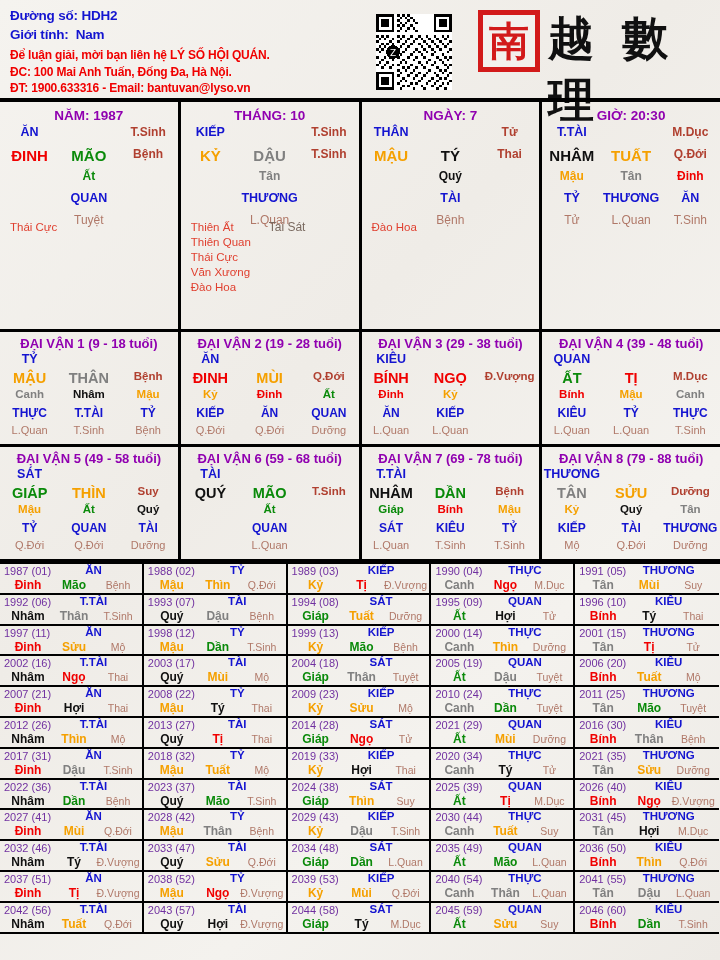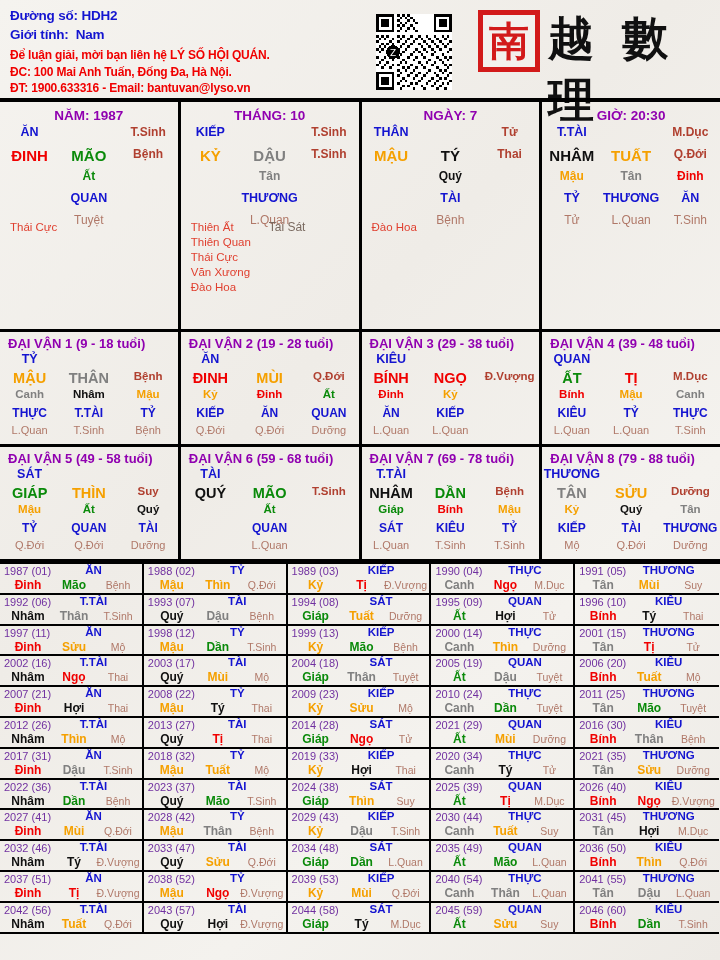--- a/index.html
+++ b/index.html
@@ -44,21 +44,21 @@
   .hid  { font-weight:bold; font-size:12px; }
   .hidgod { font-weight:bold; font-size:12.5px; color:#1414d0; }
   .hidstage { font-size:12px; color:#b07868; }
   .p-extra { position:absolute; left:10px; top:118px; font-size:11.5px; line-height:15px; color:#e04030; }
   .p-extra2 { position:absolute; left:88px; top:118px; font-size:12px; line-height:15px; color:#7a6a60; }
 
   
   .dv-row { display:flex; border-bottom:3px solid #000; }
   .dv { flex:1 1 0; border-right:3px solid #000; padding:4px 0 3px 0; position:relative; }
   .dv:last-child { border-right:none; }
-  .dv-title { color:#9000b0; font-weight:bold; font-size:13px;padding-left:8px; }
+  .dv-title { text-align:center; color:#9000b0; font-weight:bold; font-size:13px; }
   .dv-line { position:relative; height:17px; margin-top:1px; }
   .dv .god { font-size:12.5px; }
   .dv .stem, .dv .branch { font-size:14.5px; }
   .dv .stage { font-size:11.5px; }
   .dv .hid { font-size:11.5px; }
   .dv .hidgod { font-size:12px; }
   .dv .hidstage { font-size:11px; color:#b07868; }
 
   
   .ytable { display:flex; flex-wrap:wrap; border-top:2px solid #000; }

